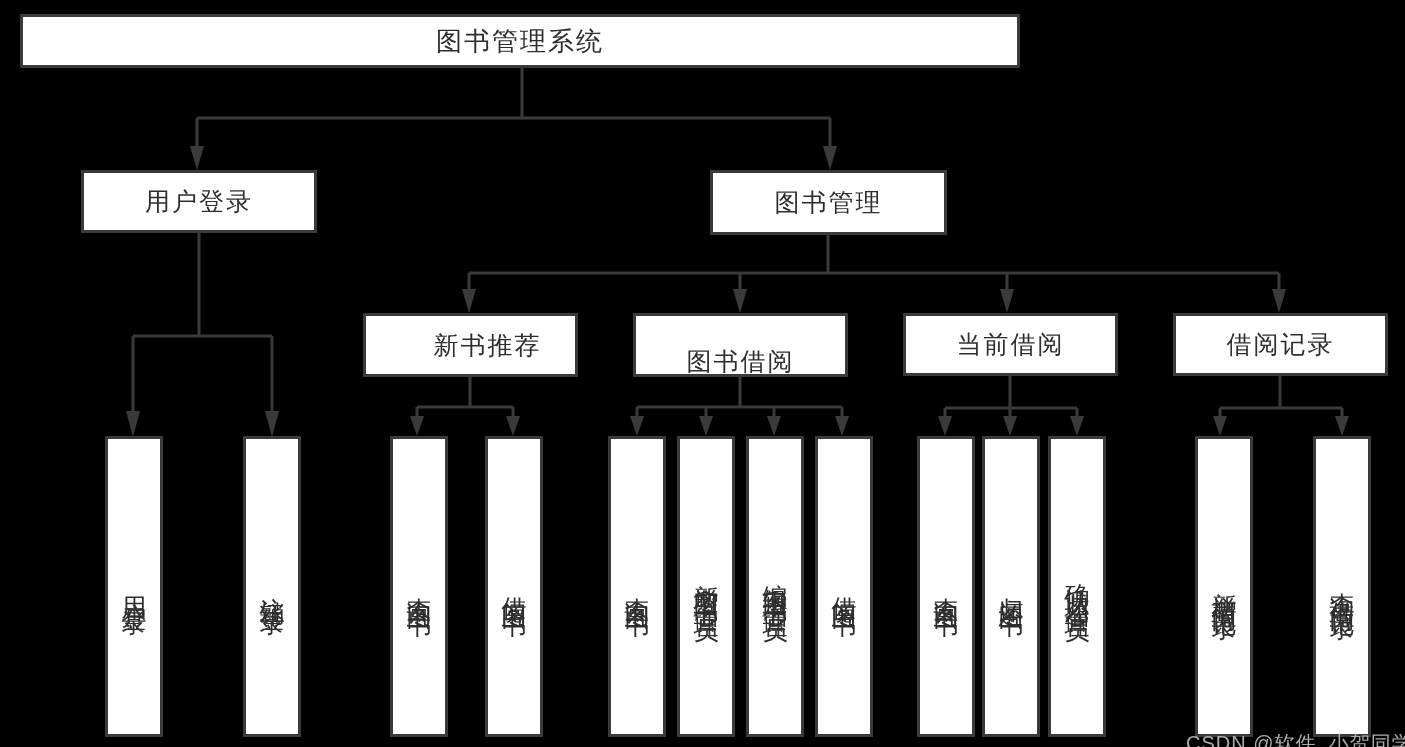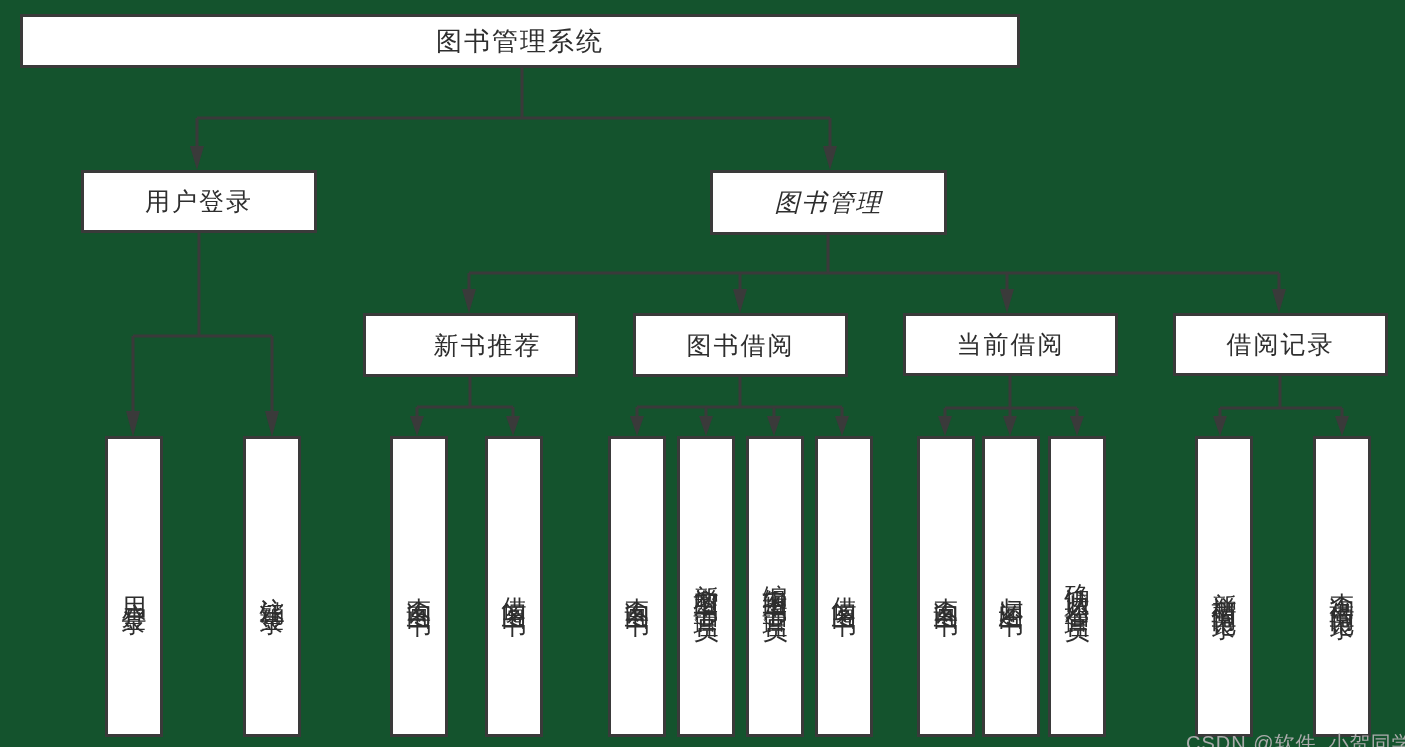--- a/index.html
+++ b/index.html
@@ -1,34 +1,34 @@
 <!DOCTYPE html>
 <html><head>
 <meta charset="utf-8">
 <style>
   html,body{margin:0;padding:0;background:#ffffff;}
   #canvas{
-    position:relative;width:1405px;height:747px;background:#14532d;overflow:hidden;
+    position:relative;width:1405px;height:747px;background:#000000;overflow:hidden;
     font-family:"Liberation Sans",sans-serif;color:#2e2e2e;
   }
   #wires{position:absolute;left:0;top:0;width:1405px;height:747px;}
   .node{
     position:absolute;box-sizing:border-box;background:#ffffff;
     border:3px solid #3a3a3a;display:flex;align-items:center;justify-content:center;
   }
   .hbox{font-size:25px;letter-spacing:2px;line-height:1;}
   .vbox{
     width:58px;height:301px;top:436px;
     writing-mode:vertical-rl;font-size:25px;letter-spacing:5px;line-height:1;
   }
   .root{left:20px;top:14px;width:1000px;height:54px;font-size:26px;}
   .b-user{left:81px;top:170px;width:236px;height:63px;}
-  .b-mgmt{left:710px;top:170px;width:237px;height:65px;font-style:italic;}
+  .b-mgmt{left:710px;top:170px;width:237px;height:65px;}
   .b-nbr{left:363px;top:313px;width:215px;height:64px;padding-left:34px;}
-  .b-bb{left:633px;top:313px;width:215px;height:64px;}
+  .b-bb{left:633px;top:313px;width:215px;height:64px;align-items:flex-end;}
   .b-cb{left:903px;top:313px;width:215px;height:63px;}
   .b-rec{left:1173px;top:313px;width:215px;height:63px;}
   .x105{left:105px;} .x243{left:243px;}
   .x390{left:390px;} .x485{left:485px;}
   .x608{left:608px;} .x677{left:677px;} .x746{left:746px;} .x815{left:815px;}
   .x917{left:917px;} .x982{left:982px;} .x1048{left:1048px;}
   .x1195{left:1195px;} .x1313{left:1313px;}
   .watermark{
     position:absolute;left:1186px;top:730px;width:215px;
     font-size:20px;color:#ababab;letter-spacing:1px;white-space:nowrap;z-index:5;

